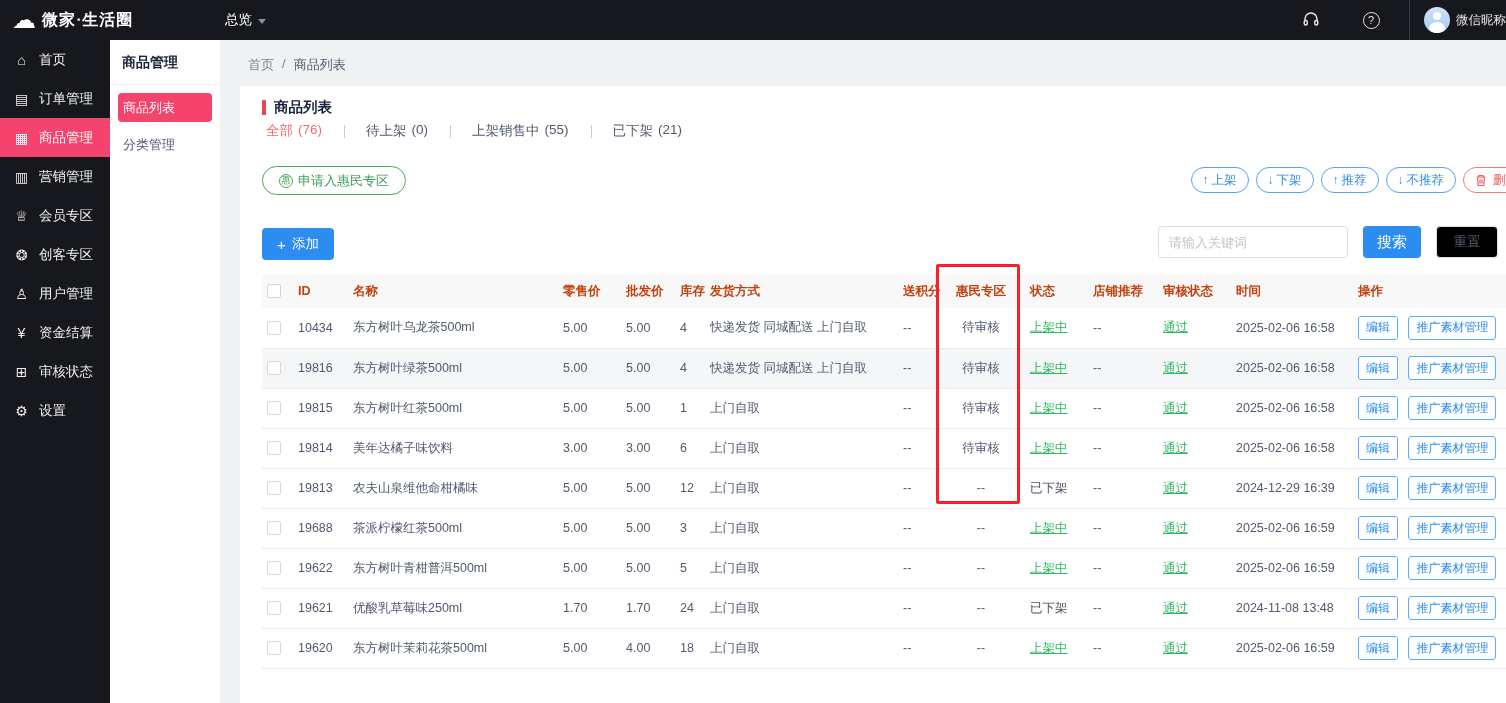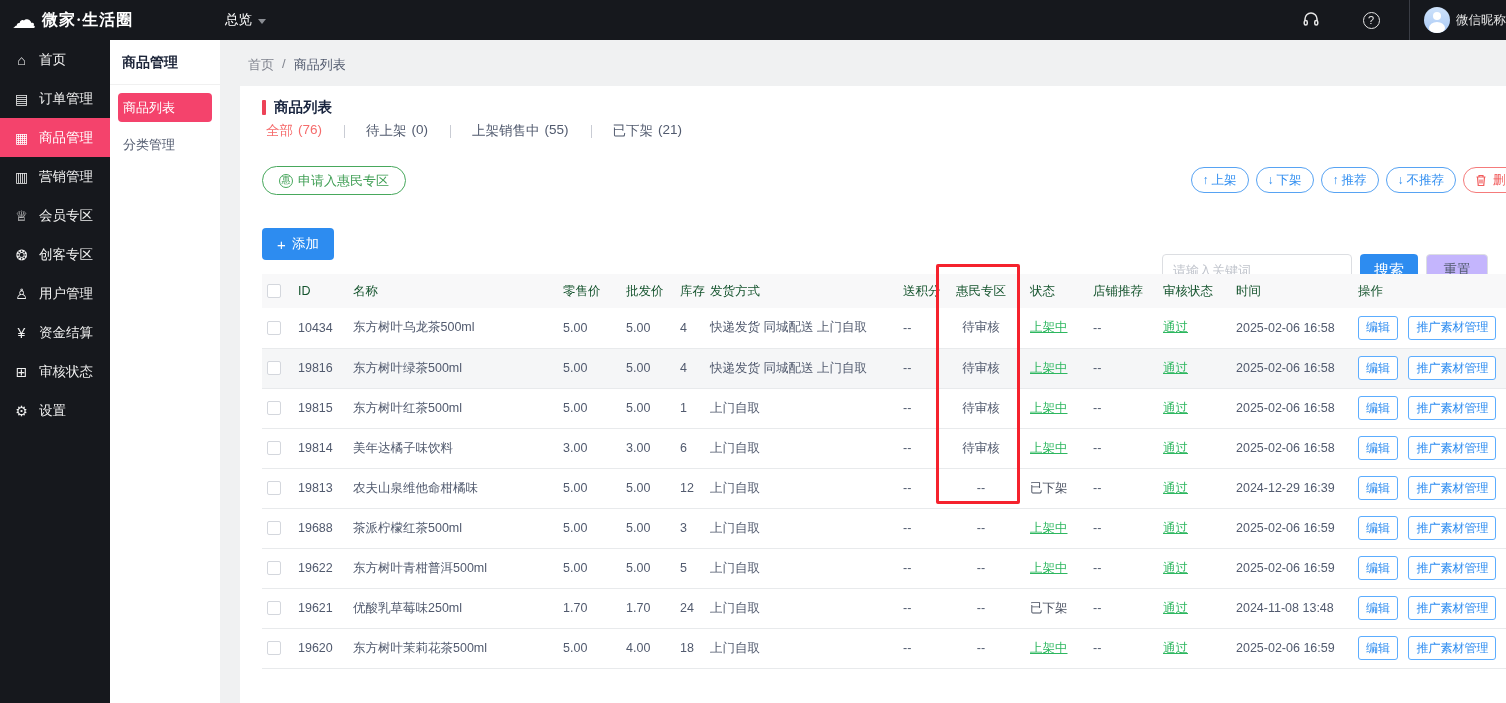--- a/index.html
+++ b/index.html
@@ -57,30 +57,30 @@
   .pill { height:26px; border-radius:14px; background:#fff; display:flex; align-items:center; gap:3px; padding:0 11px; font-size:12.5px; cursor:pointer; white-space:nowrap; }
   .pill-blue { border:1px solid #57a3f3; color:#2d8cf0; }
   .pill-red { border:1px solid #f57b7b; color:#f15d5d; }
   .pill .arrow { font-size:12px; }
   .pill svg { display:none; width:12px; height:13px; }
   .pill.trash svg { display:inline-block; }
 
   .add-btn { position:absolute; top:142px; left:22px; width:72px; height:32px; background:#2d8cf0; border:none; border-radius:4px; color:#fff; font-size:13.5px; cursor:pointer; display:flex; align-items:center; justify-content:center; gap:6px; }
   .plus-glyph { font-size:15px; }
 
-  .search-group { position:absolute; top:140px; right:18px; display:flex; gap:8px;margin-top:28px; }
+  .search-group { position:absolute; top:140px; right:8px; display:flex; gap:15px; }
   .search-input { width:190px; height:32px; border:1px solid #dcdee2; border-radius:4px; padding:0 10px; font-size:13px; color:#515a6e; outline:none; font-family:inherit; }
   .search-input::placeholder { color:#c0c4cc; }
   .search-btn { width:58px; height:32px; background:#2d8cf0; color:#fff; border:none; border-radius:4px; font-size:15px; cursor:pointer; }
-  .reset-btn { width:62px; height:32px; background:#c4b5fd; color:#515a6e; border:1px solid #dcdee2; border-radius:4px; font-size:13.5px; cursor:pointer; }
+  .reset-btn { width:62px; height:32px; background:#000000; color:#515a6e; border:1px solid #dcdee2; border-radius:4px; font-size:13.5px; cursor:pointer; }
 
   
   table { position:absolute; top:188px; left:22px; width:1244px; border-collapse:collapse; table-layout:fixed; font-size:12.5px; }
   thead tr { background:#f8f8f9; height:34px; }
-  th { font-weight:normal; color:#14532d; text-align:left; padding-left:8px; white-space:nowrap; }
+  th { font-weight:bold; color:#c2410c; text-align:left; padding-left:8px; white-space:nowrap; }
   tbody tr { height:40px; border-bottom:1px solid #e8eaec; background:#fff; }
   tbody tr.hl { background:#f5f6f7; }
   td { padding-left:8px; color:#515a6e; white-space:nowrap; overflow:hidden; }
   th:nth-child(9), td:nth-child(9) { text-align:center; padding-left:0; }
   .cb-col { padding-left:5px; }
   .cb { display:inline-block; width:14px; height:14px; border:1px solid #d4d7dd; border-radius:2px; background:#fff; vertical-align:middle; cursor:pointer; }
   td.st-on { color:#2db75f; text-decoration:underline; }
   td.st-off { color:#495060; }
   td.audit { color:#2db75f; text-decoration:underline; }
   .op-btn { border:1px solid #5cadff; background:#fff; color:#2d8cf0; border-radius:3px; font-size:12px; height:24px; padding:0 7px; cursor:pointer; font-family:inherit; }

